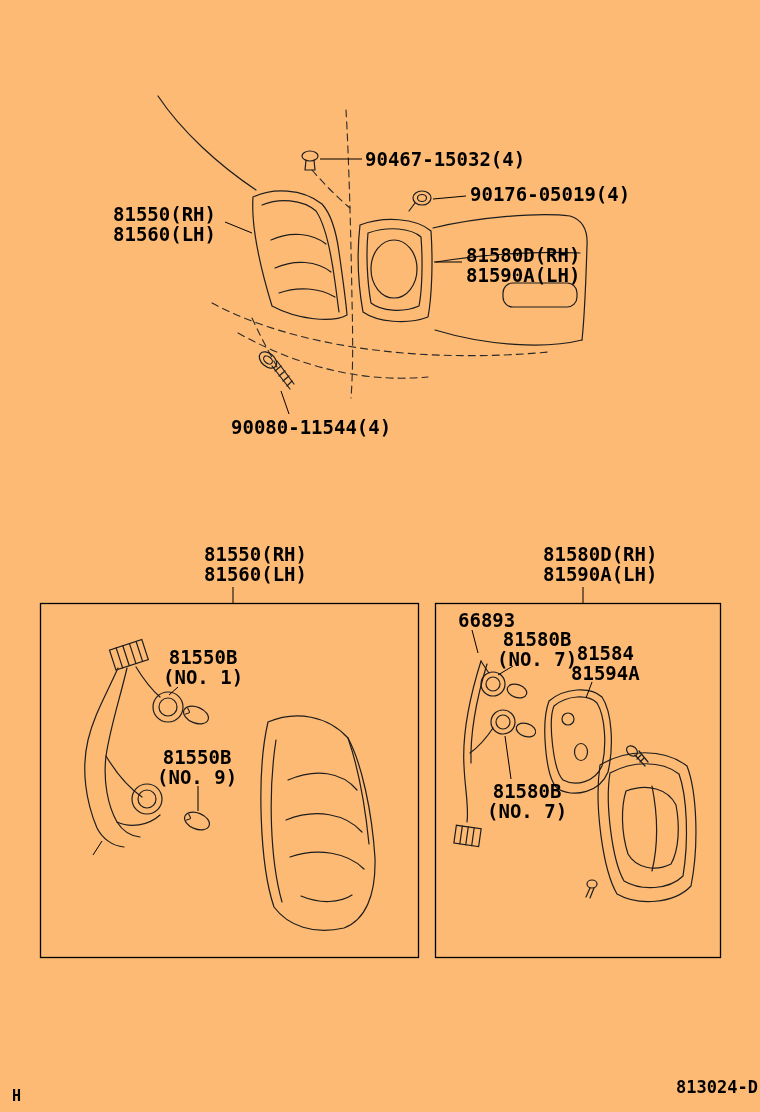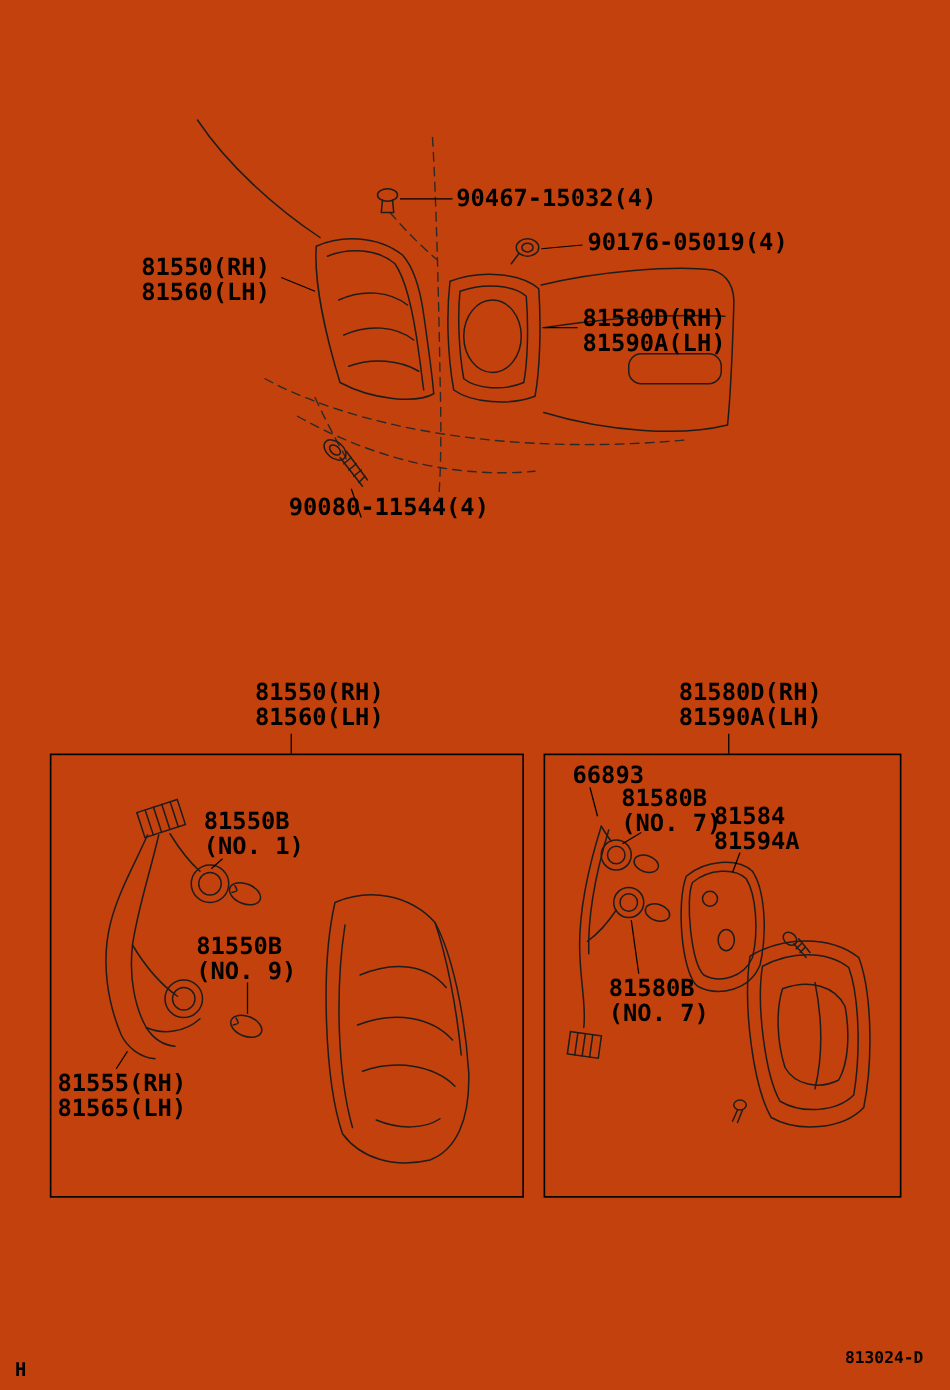--- a/index.html
+++ b/index.html
@@ -2,39 +2,40 @@
 <html><head>
 <meta charset="utf-8">
 <style>
   * { box-sizing: border-box; }
   html,body { margin:0; padding:0; background:#e8e8e8; }
   .page {
     position: relative;
     width: 760px;
     height: 1112px;
     margin: 0 auto;
-    background: #c2410c;
+    background: #fdba74;
     font-family: "DejaVu Sans Mono", "Liberation Mono", monospace;
     color: #000;
     overflow: hidden;
+    text-align: center;
   }
   svg.art { position:absolute; left:0; top:0; }
   .ln   { stroke:#1d1d1d; fill:none; stroke-width:1.2; stroke-linecap:round; }
   .dash { stroke:#2a2a2a; fill:none; stroke-width:1.1; stroke-dasharray:7 5; stroke-linecap:round; }
   .thin { stroke:#000; fill:none; stroke-width:1; }
   .box  { stroke:#000; fill:none; stroke-width:1.3; }
   .lbl {
     position:absolute;
     font-weight:700;
     font-size:19px;
     line-height:20px;
     white-space:nowrap;
   }
   .lbl-sm { font-size:15px; }
-  .lbl-ft { font-size:13px; }
+  .lbl-ft { font-size:17px; }
 </style>
 </head>
 <body>
 
 <div class="page">
 
   <svg class="art" width="760" height="1112" viewBox="0 0 760 1112">
 
     <g>
       <path class="ln" d="M158,96 C182,132 220,166 256,190"></path>
@@ -192,42 +193,38 @@
   <div class="lbl" style="left:365px; top:149px">90467-15032(4)</div>
   <div class="lbl" style="left:470px; top:184px">90176-05019(4)</div>
   <div class="lbl" style="left:113px; top:204px">
     <div>81550(RH)</div>
     <div>81560(LH)</div>
   </div>
   <div class="lbl" style="left:466px; top:245px">
     <div>81580D(RH)</div>
     <div>81590A(LH)</div>
   </div>
-  <div class="lbl" style="left:231px; top:396px">90080-11544(4)</div>
+  <div class="lbl" style="left:231px; top:417px">90080-11544(4)</div>
 
   <div class="lbl" style="left:204px; top:544px">
     <div>81550(RH)</div>
     <div>81560(LH)</div>
   </div>
   <div class="lbl" style="left:543px; top:544px">
     <div>81580D(RH)</div>
     <div>81590A(LH)</div>
   </div>
 
   <div class="lbl" style="left:163px; top:647px">
     <div>81550B</div>
     <div>(NO. 1)</div>
   </div>
   <div class="lbl" style="left:157px; top:747px">
     <div>81550B</div>
     <div>(NO. 9)</div>
-  </div>
-  <div class="lbl" style="left:46px; top:857px">
-    <div>81555(RH)</div>
-    <div>81565(LH)</div>
   </div>
 
   <div class="lbl" style="left:458px; top:610px">66893</div>
   <div class="lbl" style="left:497px; top:629px">
     <div>81580B</div>
     <div>(NO. 7)</div>
   </div>
   <div class="lbl" style="left:571px; top:643px">
     <div>81584</div>
     <div>81594A</div>

